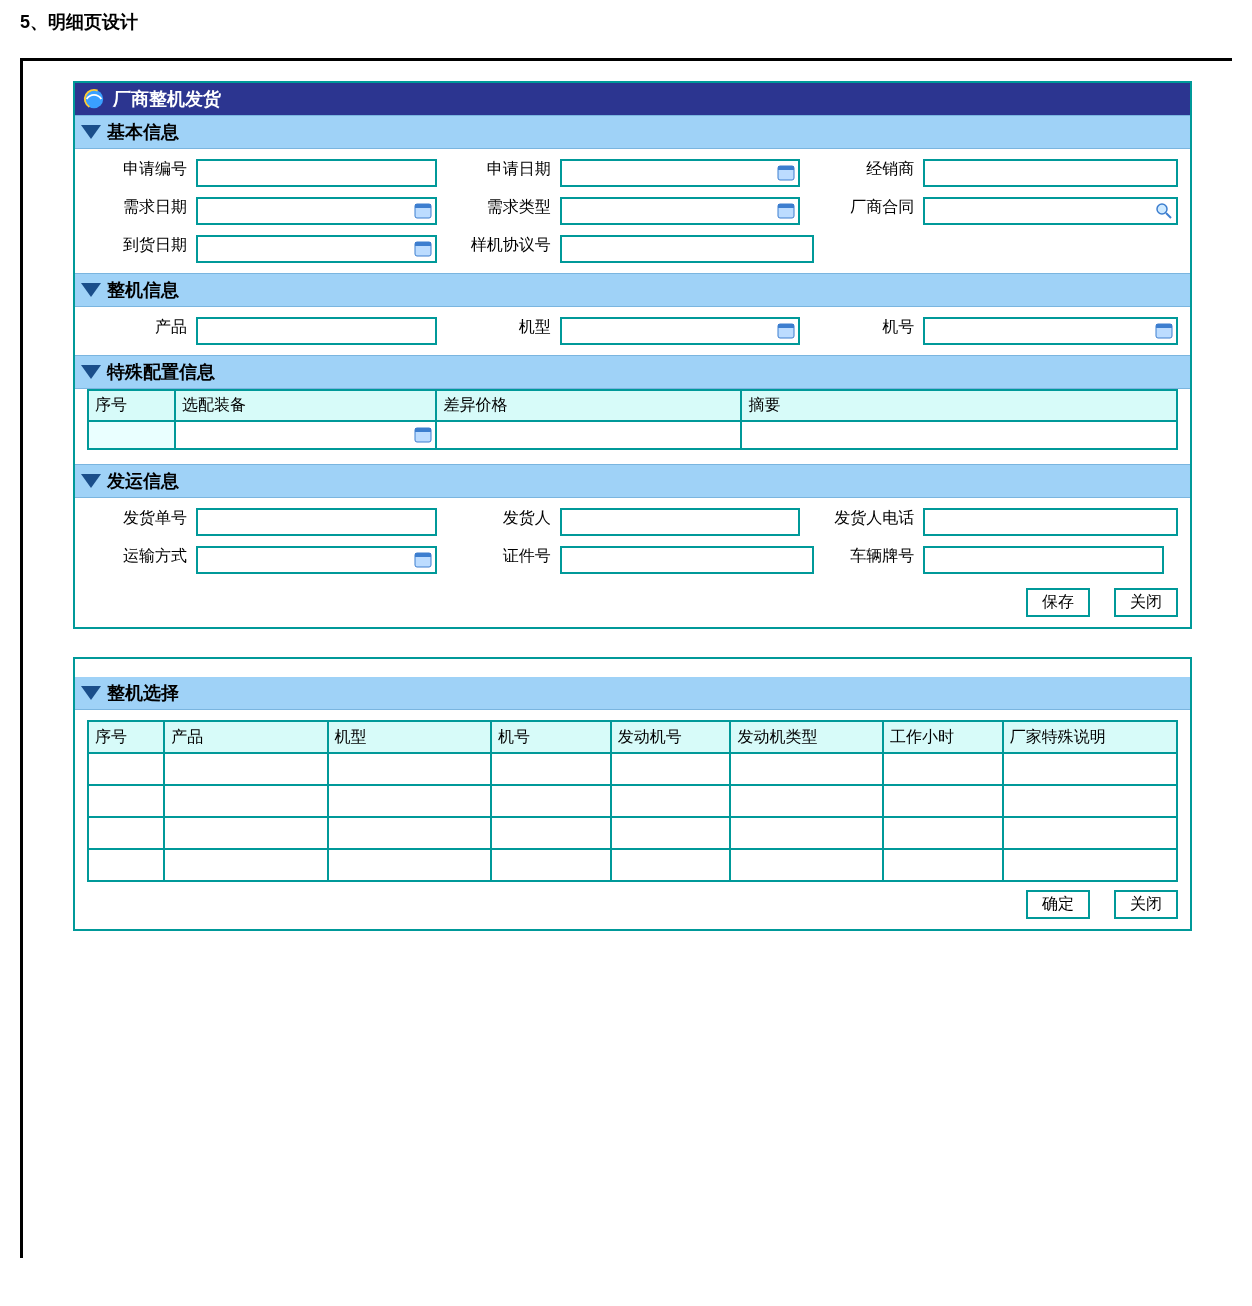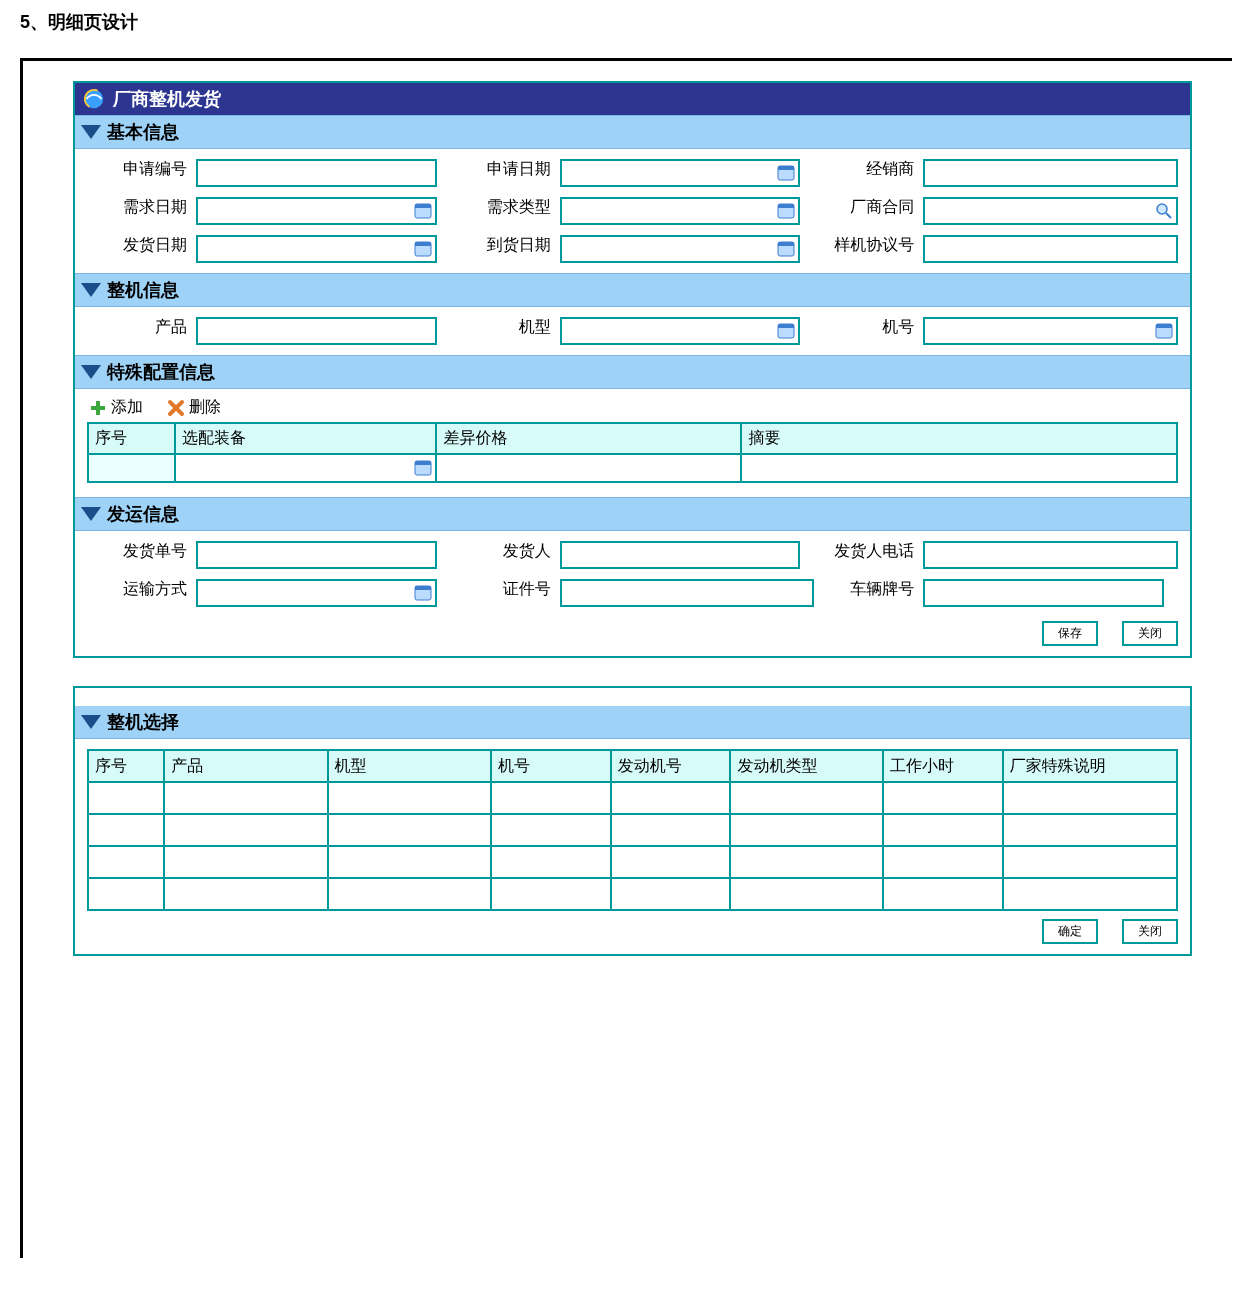--- a/index.html
+++ b/index.html
@@ -147,21 +147,21 @@
   .btn-row {
     display: flex;
     justify-content: flex-end;
     gap: 24px;
     padding: 4px 12px 10px 0;
   }
   .btn {
     border: 2px solid #009999;
     background: #fff;
     padding: 2px 14px;
-    font-size: 12px;
+    font-size: 16px;
     cursor: pointer;
   }
   .sel-table-wrap { padding: 10px 12px 4px 12px; }
   .sel-table {
     width: 100%;
     border-collapse: collapse;
   }
   .sel-table th, .sel-table td {
     border: 2px solid #009999;
     text-align: left;
@@ -248,31 +248,20 @@
                 <svg viewBox="0 0 18 18">
                   <circle cx="7" cy="7" r="5" fill="#cfeaff" stroke="#3d7ecf" stroke-width="1.5"></circle>
                   <line x1="11" y1="11" x2="16" y2="16" stroke="#3d7ecf" stroke-width="2"></line>
                 </svg>
               </span>
             </div>
           </div>
       </div>
       <div class="row col-3">
         <div class="field">
-            <span class="lbl">发货日期</span>
-            <div class="inp">
-              <span class="picker-icon">
-                <svg viewBox="0 0 18 18">
-                  <rect x="1" y="2" width="16" height="14" rx="2" fill="#bcdcff" stroke="#3d7ecf"></rect>
-                  <rect x="1" y="2" width="16" height="4" fill="#3d7ecf"></rect>
-                </svg>
-              </span>
-            </div>
-          </div>
-        <div class="field">
             <span class="lbl">到货日期</span>
             <div class="inp">
               <span class="picker-icon">
                 <svg viewBox="0 0 18 18">
                   <rect x="1" y="2" width="16" height="14" rx="2" fill="#bcdcff" stroke="#3d7ecf"></rect>
                   <rect x="1" y="2" width="16" height="4" fill="#3d7ecf"></rect>
                 </svg>
               </span>
             </div>
           </div>
@@ -314,35 +303,20 @@
                 </svg>
               </span>
             </div>
           </div>
       </div>
     </div>
 
     <div class="section-header">
       <span class="tri"></span>
       <span>特殊配置信息</span>
-    </div>
-    <div class="toolbar">
-      <span class="tool-btn">
-        <span class="plus-icon"><svg viewBox="0 0 18 18">
-              <rect x="7" y="2" width="4" height="14" fill="#3aa83a"></rect>
-              <rect x="2" y="7" width="14" height="4" fill="#3aa83a"></rect>
-            </svg></span>
-        <span>添加</span>
-      </span>
-      <span class="tool-btn">
-        <span class="del-icon"><svg viewBox="0 0 18 18">
-              <path d="M3 3 L15 15 M15 3 L3 15" stroke="#e07a2a" stroke-width="4" stroke-linecap="round"></path>
-            </svg></span>
-        <span>删除</span>
-      </span>
     </div>
     <div class="cfg-table-wrap">
       <table class="cfg-table">
         <thead>
           <tr>
             <th style="width:8%">序号</th>
             <th style="width:24%">选配装备</th>
             <th style="width:28%">差异价格</th>
             <th>摘要</th>
           </tr>

